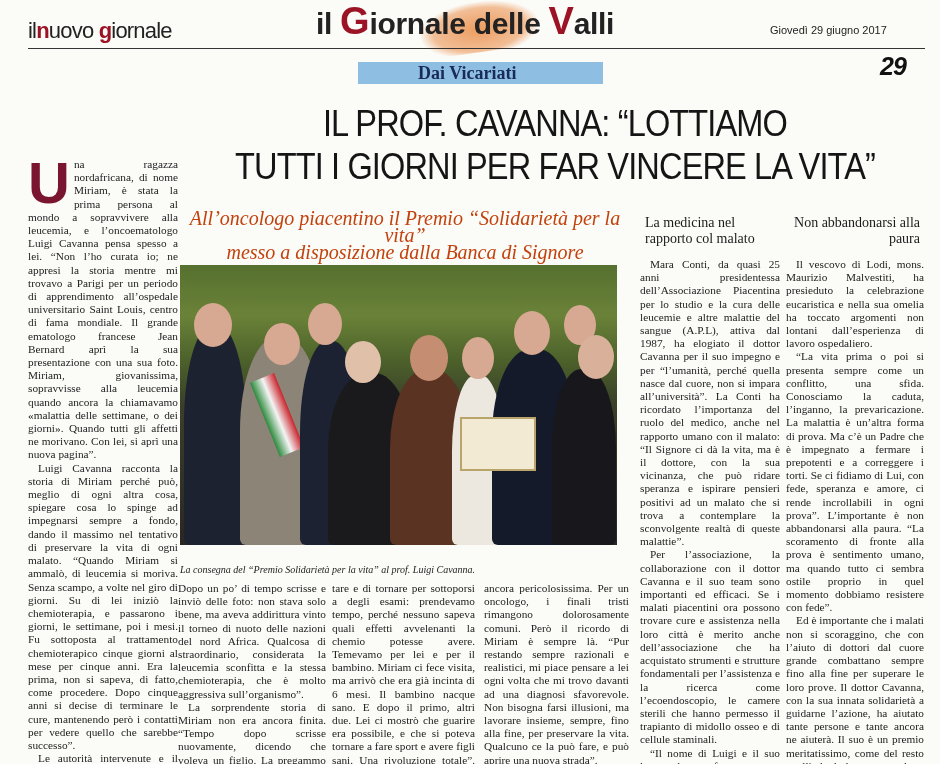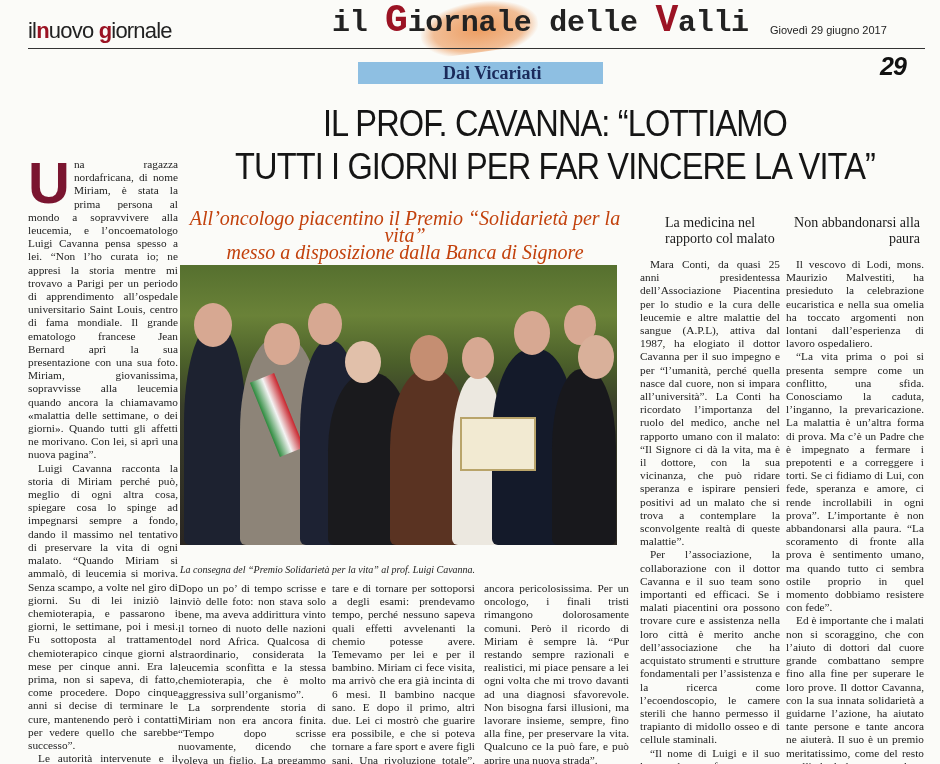--- a/index.html
+++ b/index.html
@@ -2,27 +2,27 @@
 <html><head>
 <meta charset="utf-8">
 <style>
   html, body { margin:0; padding:0; }
   body { width:940px; height:764px; background:#fbfbf8; position:relative; overflow:hidden; color:#1c1c1c; }
   .abs { position:absolute; }
   
   .brand { left:28px; top:18px; font-family:"Liberation Sans", sans-serif; font-size:22px; letter-spacing:-0.8px; color:#222; }
   .brand .red { color:#9b1324; font-weight:bold; }
   .rule { left:28px; top:48px; width:897px; height:1px; background:#333; }
-  .masthead { left:332px; top:6px; font-family:Liberation Mono, monospace; font-weight:bold; font-size:30px; color:#222; letter-spacing:-0.3px; }
+  .masthead { left:316px; top:6px; font-family:Liberation Sans, sans-serif; font-weight:bold; font-size:30px; color:#222; letter-spacing:-0.3px; }
   .masthead .big { color:#9b1324; font-size:38px; line-height:30px; }
   .smear { left:420px; top:2px; width:118px; height:50px; background:radial-gradient(ellipse at 50% 55%, rgba(234,140,70,0.85) 0%, rgba(234,140,70,0.55) 55%, rgba(234,140,70,0) 72%); transform:rotate(-8deg); }
   .date { left:770px; top:24px; font-family:"Liberation Sans", sans-serif; font-size:11px; color:#222;text-align:right; }
   .pagenum { left:880px; top:12px; font-family:"Liberation Sans", sans-serif; font-weight:900; font-style:italic; font-size:25px; color:#111; letter-spacing:-1px;margin-top:40px; }
   .section { left:358px; top:62px; width:245px; height:22px; background:#8ebfe2; }
-  .section span { display:block; padding-left:85px; font-family:"Liberation Serif", serif; font-weight:bold; font-size:18px; line-height:22px; color:#1a2a5a; }
+  .section span { display:block; padding-left:60px; font-family:"Liberation Serif", serif; font-weight:bold; font-size:18px; line-height:22px; color:#1a2a5a; }
   
   .headline { left:170px; top:102px; width:770px; text-align:center; font-family:"Liberation Sans", sans-serif; font-size:37px; line-height:43px; letter-spacing:-1px; color:#151515; transform:scaleX(0.88); transform-origin:center; }
   .sub { left:175px; top:210px; width:460px; text-align:center; font-family:"Liberation Serif", serif; font-style:italic; font-size:20px; line-height:17px; color:#c2410c; }
   
   .col { font-family:"Liberation Serif", serif; font-size:11.3px; line-height:13.2px; text-align:justify; hyphens:auto; color:#222; }
   .col p { margin:0; text-indent:10px; }
   .col p.noind { text-indent:0; }
   .dropcap { float:left; font-family:"Liberation Sans", sans-serif; font-weight:bold; font-size:58px; line-height:46px; color:#7a1530; margin:2px 4px 0 0; }
   .col1 { left:28px; top:158px; width:150px; }
   .col2 { left:178px; top:582px; width:148px; }
@@ -98,21 +98,21 @@
   <p class="noind">Dopo un po’ di tempo scrisse e inviò delle foto: non stava solo bene, ma aveva addirittura vinto il torneo di nuoto delle nazioni del nord Africa. Qualcosa di straordinario, considerata la leucemia sconfitta e la stessa chemioterapia, che è molto aggressiva sull’organismo”.</p>
   <p>La sorprendente storia di Miriam non era ancora finita. “Tempo dopo scrisse nuovamente, dicendo che voleva un figlio. La pregammo di aspet-</p>
 </div>
 <div class="abs col col3">
   <p class="noind">tare e di tornare per sottoporsi a degli esami: prendevamo tempo, perché nessuno sapeva quali effetti avvelenanti la chemio potesse avere. Temevamo per lei e per il bambino. Miriam ci fece visita, ma arrivò che era già incinta di 6 mesi. Il bambino nacque sano. E dopo il primo, altri due. Lei ci mostrò che guarire era possibile, e che si poteva tornare a fare sport e avere figli sani. Una rivoluzione totale”. La leucemia fa ancora paura, è</p>
 </div>
 <div class="abs col col4">
   <p class="noind">ancora pericolosissima. Per un oncologo, i finali tristi rimangono dolorosamente comuni. Però il ricordo di Miriam è sempre là. “Pur restando sempre razionali e realistici, mi piace pensare a lei ogni volta che mi trovo davanti ad una diagnosi sfavorevole. Non bisogna farsi illusioni, ma lavorare insieme, sempre, fino alla fine, per preservare la vita. Qualcuno ce la può fare, e può aprire una nuova strada”.</p>
 </div>
 
-<div class="abs subhead sh5" style="width:135px;margin-left:20px;">La medicina nel rapporto col malato</div>
+<div class="abs subhead sh5" style="width:135px;">La medicina nel rapporto col malato</div>
 <div class="abs col col5">
   <p>Mara Conti, da quasi 25 anni presidentessa dell’Associazione Piacentina per lo studio e la cura delle leucemie e altre malattie del sangue (A.P.L), attiva dal 1987, ha elogiato il dottor Cavanna per il suo impegno e per “l’umanità, perché quella nasce dal cuore, non si impara all’università”. La Conti ha ricordato l’importanza del ruolo del medico, anche nel rapporto umano con il malato: “Il Signore ci dà la vita, ma è il dottore, con la sua vicinanza, che può ridare speranza e ispirare pensieri positivi ad un malato che si trova a contemplare la sconvolgente realtà di queste malattie”.</p>
   <p>Per l’associazione, la collaborazione con il dottor Cavanna e il suo team sono importanti ed efficaci. Se i malati piacentini ora possono trovare cure e assistenza nella loro città è merito anche dell’associazione che ha acquistato strumenti e strutture fondamentali per l’assistenza e la ricerca come l’ecoendoscopio, le camere sterili che hanno permesso il trapianto di midollo osseo e di cellule staminali.</p>
   <p>“Il nome di Luigi e il suo lavoro hanno fatto crescere l’associazione. Siamo riusciti a costruire tanto senza dover chiedere niente alle istituzioni: i cittadini sono sempre felici e fiduciosi nel supportare i progetti che portiamo avanti con Cavanna”.</p>
 </div>
 
 <div class="abs subhead sh6" style="width:130px;">Non abbandonarsi alla paura</div>
 <div class="abs col col6">
   <p>Il vescovo di Lodi, mons. Maurizio Malvestiti, ha presieduto la celebrazione eucaristica e nella sua omelia ha toccato argomenti non lontani dall’esperienza di lavoro ospedaliero.</p>
   <p>“La vita prima o poi si presenta sempre come un conflitto, una sfida. Conosciamo la caduta, l’inganno, la prevaricazione. La malattia è un’altra forma di prova. Ma c’è un Padre che è impegnato a fermare i prepotenti e a correggere i torti. Se ci fidiamo di Lui, con fede, speranza e amore, ci rende incrollabili in ogni prova”. L’importante è non abbandonarsi alla paura. “La scoramento di fronte alla prova è sentimento umano, ma quando tutto ci sembra ostile proprio in quel momento dobbiamo resistere con fede”.</p>

